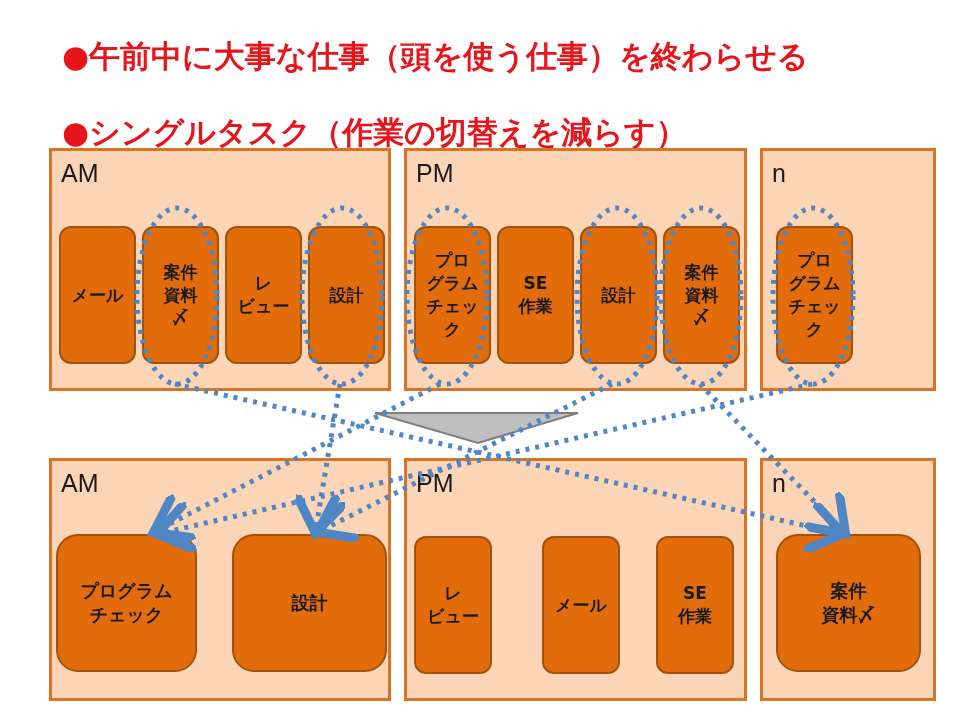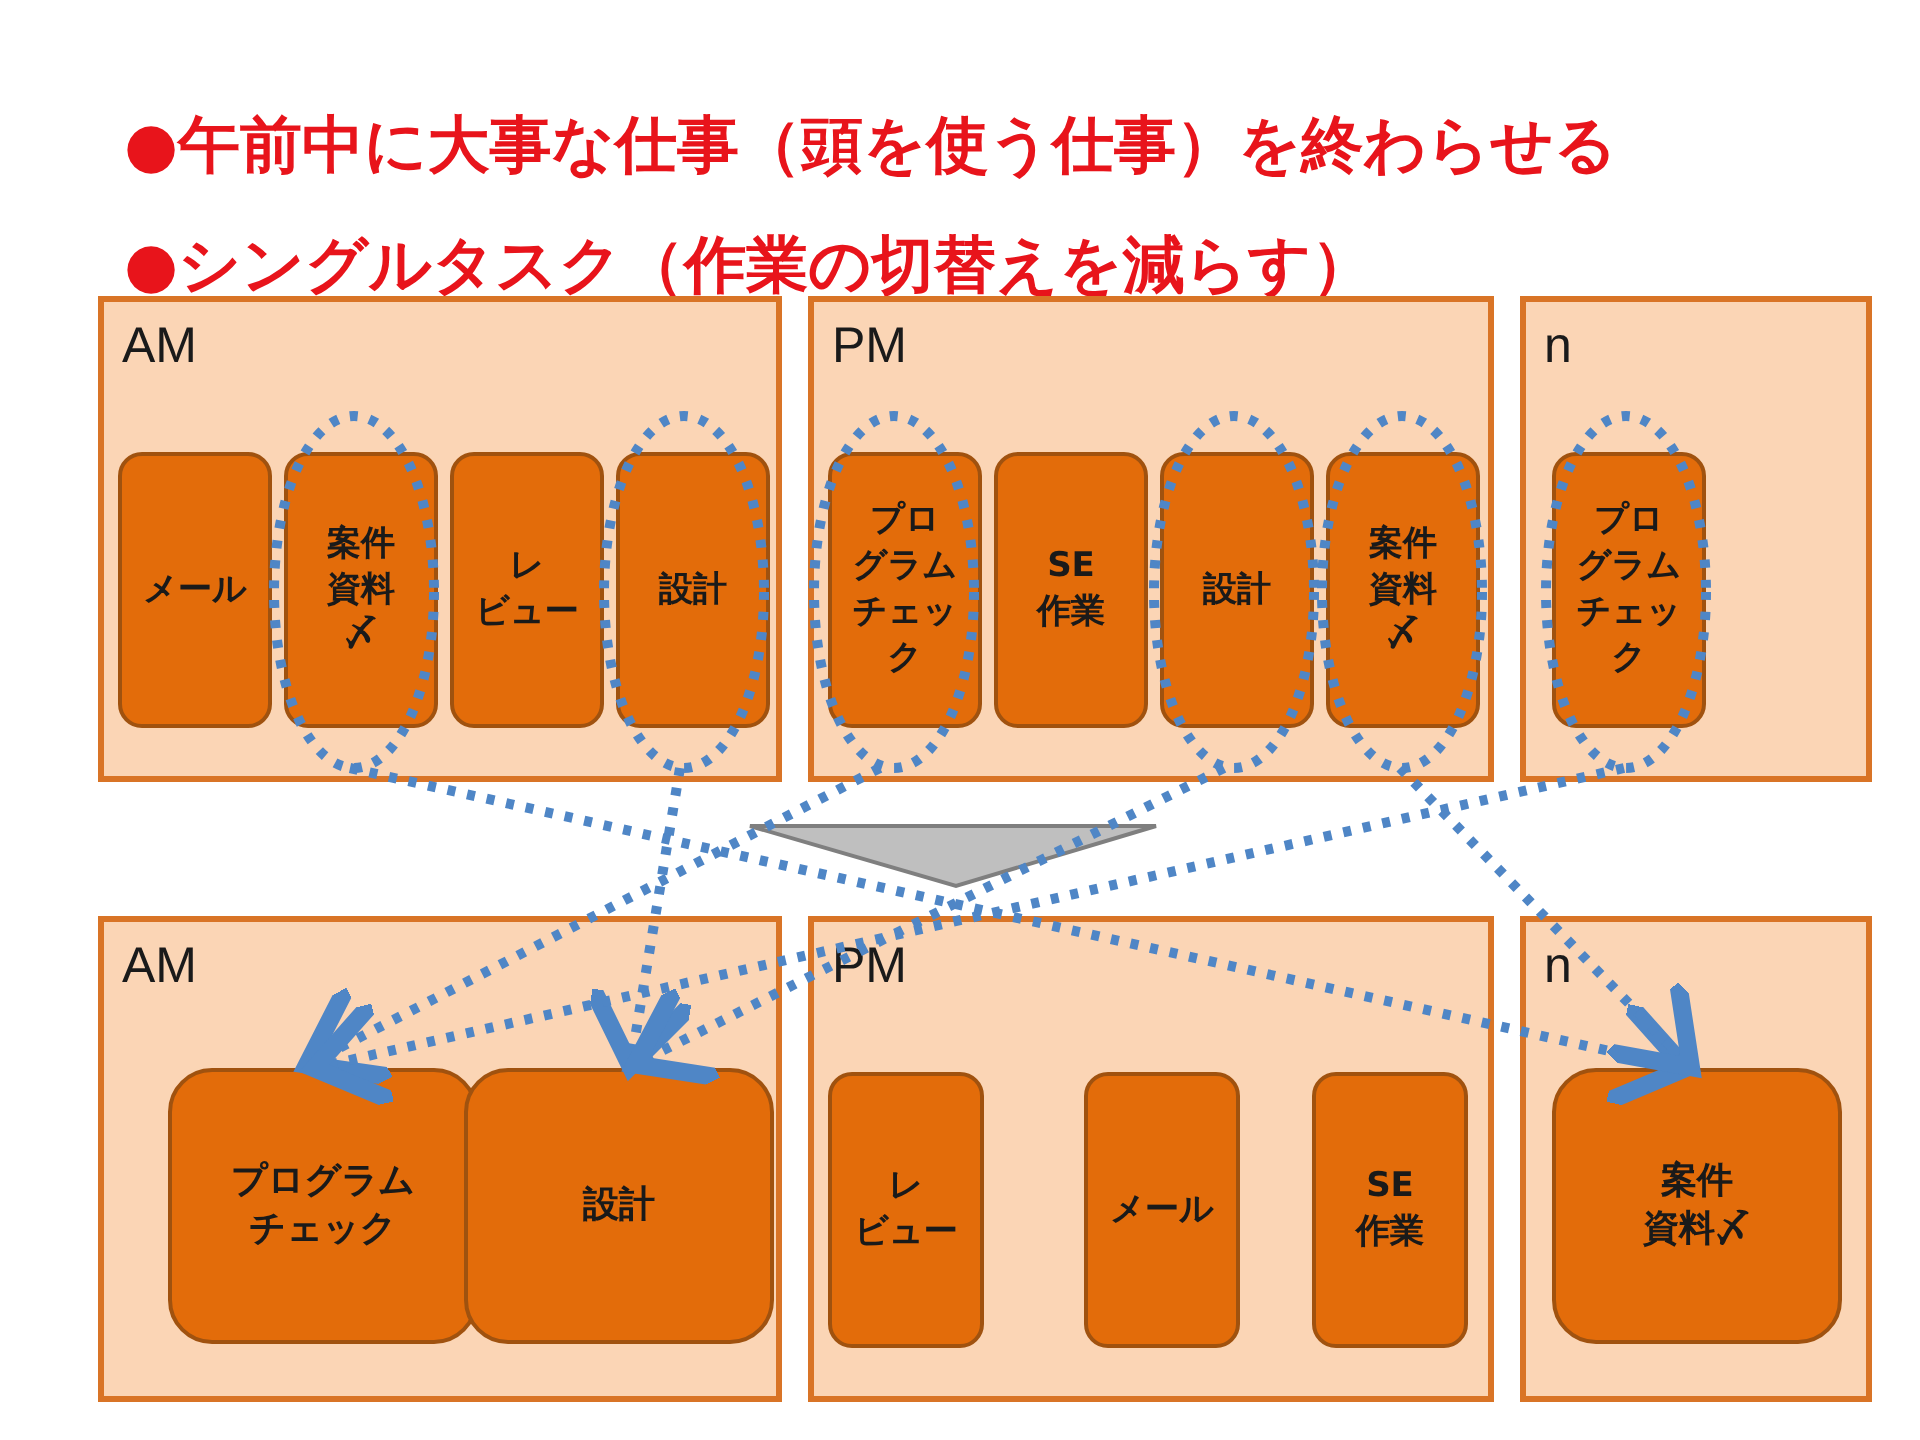--- a/index.html
+++ b/index.html
@@ -1,20 +1,20 @@
 <!DOCTYPE html>
 <html><head>
 <meta charset="utf-8">
 <style>
   html, body { margin: 0; padding: 0; }
   body { width: 960px; height: 720px; background: #ffffff; position: relative; overflow: hidden;
          font-family: "DejaVu Sans", sans-serif; }
   .headline { position: absolute; left: 62px; color: #e8141b; font-weight: bold; font-size: 31px;
               letter-spacing: 0px; white-space: nowrap; }
-  #h1 { top: 52px; }
+  #h1 { top: 36px; }
   #h2 { top: 112px; }
   .section { position: absolute; background: #fbd5b5; border: 3px solid #d97426; box-sizing: border-box; }
   .section-label { position: absolute; left: 9px; top: 8px; font-family: "Liberation Sans", sans-serif;
                    font-size: 25px; color: #1a1a1a; }
   .task { position: absolute; background: #e36c0a; border: 2px solid #a0520f; box-sizing: border-box;
           border-radius: 12px; display: flex; align-items: center; justify-content: center; text-align: center;
           color: #1a1a1a; font-weight: bold; font-size: 17px; line-height: 1.35; white-space: pre-line; }
   .task.big { border-radius: 22px; font-size: 18px; }
   svg.overlay { position: absolute; left: 0; top: 0; width: 960px; height: 720px; pointer-events: none; }
 </style>
@@ -52,21 +52,21 @@
 <div class="section" style="left:760px;top:148px;width:176px;height:243px;">
   <div class="section-label">n</div>
   <div class="task" style="left:13px;top:75px;width:77px;height:138px;">プロ
 グラム
 チェッ
 ク</div>
 </div>
 
 <div class="section" style="left:49px;top:458px;width:342px;height:243px;">
   <div class="section-label">AM</div>
-  <div class="task big" style="left:32px;top:73px;width:155px;height:138px;">プログラム
+  <div class="task big" style="left:4px;top:73px;width:141px;height:138px;">プログラム
 チェック</div>
   <div class="task big" style="left:180px;top:73px;width:155px;height:138px;">設計</div>
 </div>
 
 <div class="section" style="left:404px;top:458px;width:343px;height:243px;">
   <div class="section-label">PM</div>
   <div class="task" style="left:7px;top:75px;width:78px;height:138px;">レ
 ビュー</div>
   <div class="task" style="left:135px;top:75px;width:78px;height:138px;">メール</div>
   <div class="task" style="left:249px;top:75px;width:78px;height:138px;">SE

